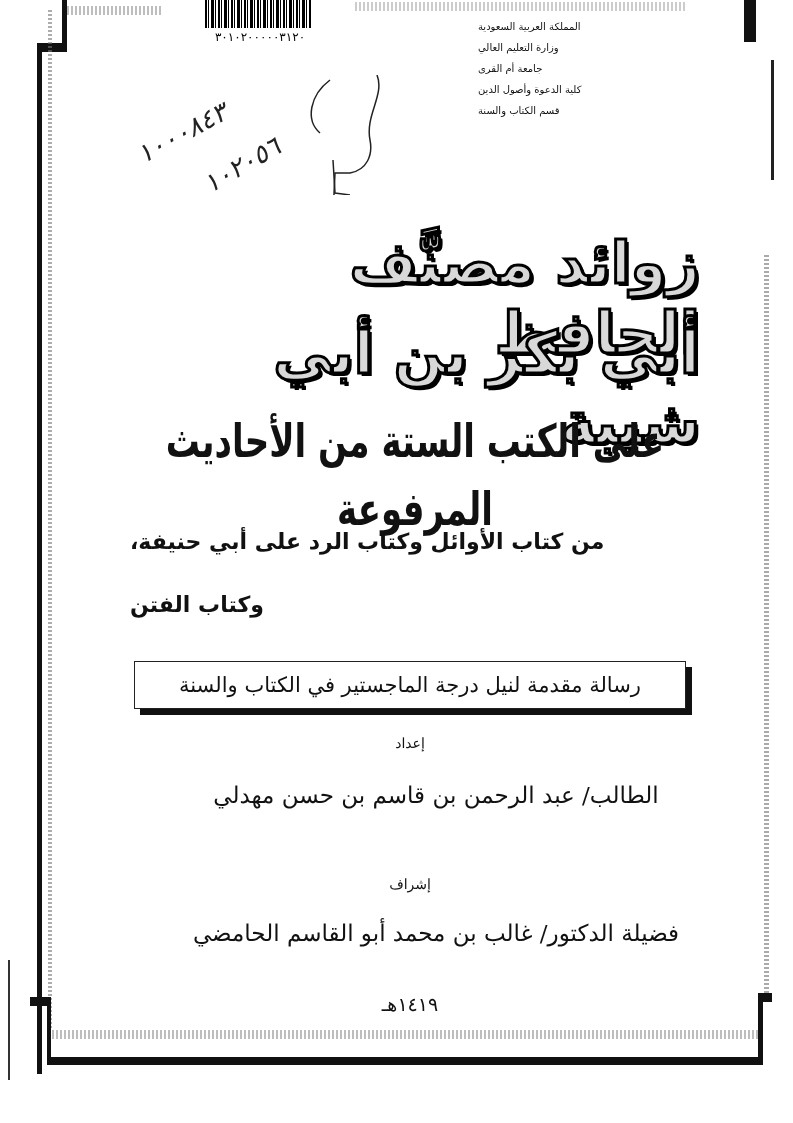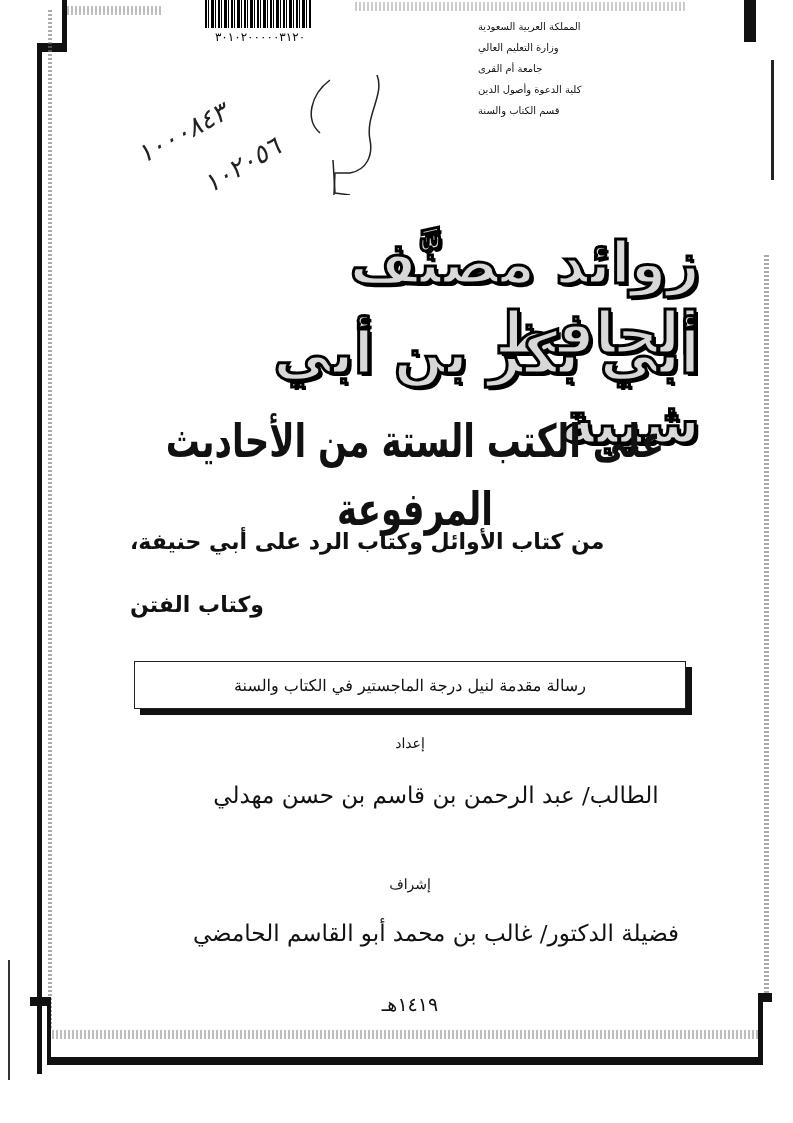--- a/index.html
+++ b/index.html
@@ -146,21 +146,21 @@
   .thesis-box {
     position: absolute; left: 134px; top: 661px; width: 550px; height: 46px;
     border: 1px solid #222;
     box-shadow: 6px 6px 0 #111;
     background: #fff;
     display: flex; align-items: center; justify-content: center;
   }
   .thesis-text {
     direction: rtl;
     font-family: "DejaVu Serif", serif;
-    font-size: 16px; color: #111;
+    font-size: 21px; color: #111;
   }
 
   
   .label-prepared, .label-supervision {
     position: absolute; left: 300px; width: 220px;
     direction: rtl; text-align: center;
     font-family: "DejaVu Serif", serif; font-size: 14px; color: #111;
   }
   .label-prepared { top: 735px; }
   .label-supervision { top: 876px; }

